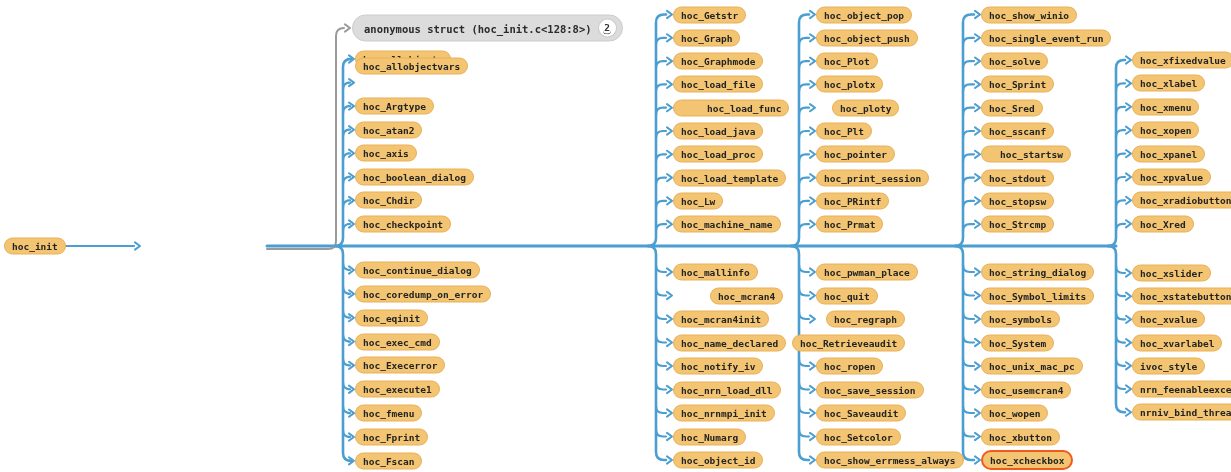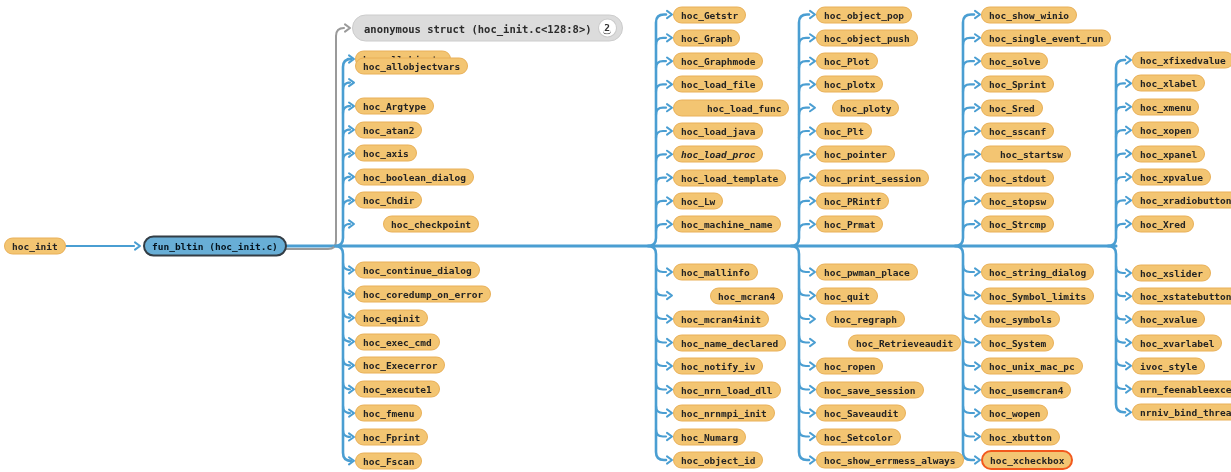--- a/index.html
+++ b/index.html
@@ -231,55 +231,54 @@
       <path d="M1116 335.6 Q1116 342.6 1123 342.6 H1125" class="blue" stroke-width="2.2"></path>
       <path d="M1126 339 L1131 342.6 L1126 346.20000000000005" class="blue" stroke-width="2"></path>
       <path d="M1116 358.8 Q1116 365.8 1123 365.8 H1125" class="blue" stroke-width="2.2"></path>
       <path d="M1126 362.2 L1131 365.8 L1126 369.40000000000003" class="blue" stroke-width="2"></path>
       <path d="M1116 382 Q1116 389 1123 389 H1125" class="blue" stroke-width="2.2"></path>
       <path d="M1126 385.4 L1131 389 L1126 392.6" class="blue" stroke-width="2"></path>
     </svg>
 
   <div class="pill root">hoc_init</div>
 
-  <div class="pill selected">fun_bltin (hoc_init.c)</div>
 
   <div class="pill struct">
     <span>anonymous struct (hoc_init.c&lt;128:8&gt;)</span>
     <span class="badge">
       <span class="num">2</span>
       <span class="arc"></span>
     </span>
   </div>
 
   <div id="nodes-layer">
       <div class="pill" style="left: 355px; top: 59px;">hoc_allobjects</div>
       <div class="pill" style="left: 355px; top: 66px;">hoc_allobjectvars</div>
       <div class="pill" style="left: 355px; top: 106.14px;">hoc_Argtype</div>
       <div class="pill" style="left: 355px; top: 129.71px;">hoc_atan2</div>
       <div class="pill" style="left: 355px; top: 153.28px;">hoc_axis</div>
       <div class="pill" style="left: 355px; top: 176.85px;">hoc_boolean_dialog</div>
       <div class="pill" style="left: 355px; top: 200.42px;">hoc_Chdir</div>
-      <div class="pill" style="left: 355px; top: 223.99px; margin-left: 28px;">hoc_checkpoint</div>
+      <div class="pill" style="left: 355px; top: 223.99px;">hoc_checkpoint</div>
       <div class="pill" style="left: 355px; top: 270px;">hoc_continue_dialog</div>
       <div class="pill" style="left: 355px; top: 293.85px;">hoc_coredump_on_error</div>
       <div class="pill" style="left: 355px; top: 317.7px;">hoc_eqinit</div>
       <div class="pill" style="left: 355px; top: 341.55px;">hoc_exec_cmd</div>
       <div class="pill" style="left: 355px; top: 365.4px;">hoc_Execerror</div>
       <div class="pill" style="left: 355px; top: 389.25px;">hoc_execute1</div>
       <div class="pill" style="left: 355px; top: 413.1px;">hoc_fmenu</div>
       <div class="pill" style="left: 355px; top: 436.95px;">hoc_Fprint</div>
       <div class="pill" style="left: 355px; top: 460.8px;">hoc_Fscan</div>
       <div class="pill" style="left: 673px; top: 14.5px;">hoc_Getstr</div>
       <div class="pill" style="left: 673px; top: 37.8px;">hoc_Graph</div>
       <div class="pill" style="left: 673px; top: 61.1px;">hoc_Graphmode</div>
       <div class="pill" style="left: 673px; top: 84.4px;">hoc_load_file</div>
       <div class="pill" style="left: 673px; top: 107.7px; padding-left: 33px;">hoc_load_func</div>
       <div class="pill" style="left: 673px; top: 131px;">hoc_load_java</div>
-      <div class="pill" style="left: 673px; top: 154.3px; font-style: italic;">hoc_load_proc</div>
+      <div class="pill" style="left: 673px; top: 154.3px;">hoc_load_proc</div>
       <div class="pill" style="left: 673px; top: 177.6px;">hoc_load_template</div>
       <div class="pill" style="left: 673px; top: 200.9px;">hoc_Lw</div>
       <div class="pill" style="left: 673px; top: 224.2px;">hoc_machine_name</div>
       <div class="pill" style="left: 673px; top: 272px;">hoc_mallinfo</div>
       <div class="pill" style="left: 710px; top: 295.5px;">hoc_mcran4</div>
       <div class="pill" style="left: 673px; top: 319px;">hoc_mcran4init</div>
       <div class="pill" style="left: 673px; top: 342.5px;">hoc_name_declared</div>
       <div class="pill" style="left: 673px; top: 366px;">hoc_notify_iv</div>
       <div class="pill" style="left: 673px; top: 389.5px;">hoc_nrn_load_dll</div>
       <div class="pill" style="left: 673px; top: 413px;">hoc_nrnmpi_init</div>
@@ -291,21 +290,21 @@
       <div class="pill" style="left: 816px; top: 84.4px;">hoc_plotx</div>
       <div class="pill" style="left: 816px; top: 107.7px; margin-left: 16px;">hoc_ploty</div>
       <div class="pill" style="left: 816px; top: 131px;">hoc_Plt</div>
       <div class="pill" style="left: 816px; top: 154.3px;">hoc_pointer</div>
       <div class="pill" style="left: 816px; top: 177.6px;">hoc_print_session</div>
       <div class="pill" style="left: 816px; top: 200.9px;">hoc_PRintf</div>
       <div class="pill" style="left: 816px; top: 224.2px;">hoc_Prmat</div>
       <div class="pill" style="left: 816px; top: 272px;">hoc_pwman_place</div>
       <div class="pill" style="left: 816px; top: 295.5px;">hoc_quit</div>
       <div class="pill" style="left: 816px; top: 319px; margin-left: 10px;">hoc_regraph</div>
-      <div class="pill" style="left: 848px; top: 342.5px; text-align: center;">hoc_Retrieveaudit</div>
+      <div class="pill" style="left: 792px; top: 342.5px; text-align: center;">hoc_Retrieveaudit</div>
       <div class="pill" style="left: 816px; top: 366px;">hoc_ropen</div>
       <div class="pill" style="left: 816px; top: 389.5px;">hoc_save_session</div>
       <div class="pill" style="left: 816px; top: 413px;">hoc_Saveaudit</div>
       <div class="pill" style="left: 816px; top: 436.5px;">hoc_Setcolor</div>
       <div class="pill" style="left: 816px; top: 460px;">hoc_show_errmess_always</div>
       <div class="pill" style="left: 981px; top: 14.5px;">hoc_show_winio</div>
       <div class="pill" style="left: 981px; top: 37.8px;">hoc_single_event_run</div>
       <div class="pill" style="left: 981px; top: 61.1px;">hoc_solve</div>
       <div class="pill" style="left: 981px; top: 84.4px;">hoc_Sprint</div>
       <div class="pill" style="left: 981px; top: 107.7px;">hoc_Sred</div>

